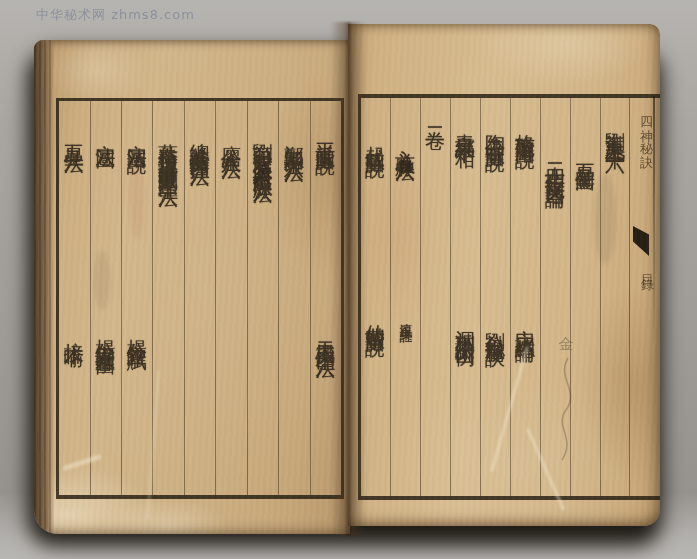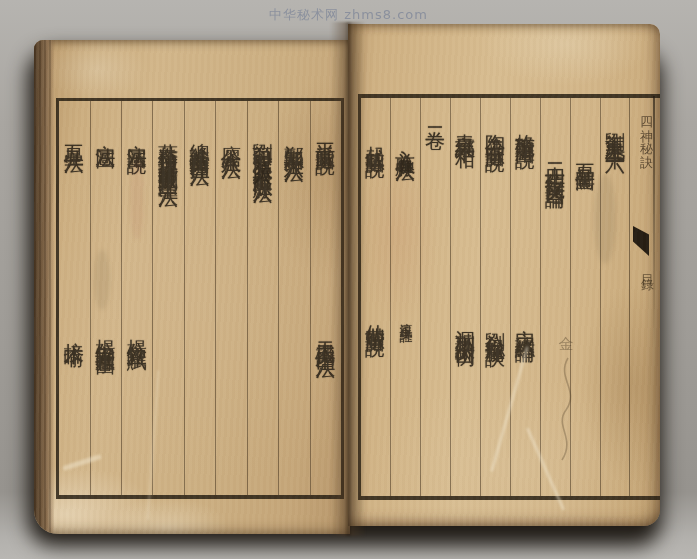--- a/index.html
+++ b/index.html
@@ -3,23 +3,23 @@
 <meta charset="utf-8">
 <style>
   html,body{margin:0;padding:0;background:#888;}
   .stage{
     position:relative;width:697px;height:559px;overflow:hidden;
     background:linear-gradient(180deg,#b6b4b0 0%,#a9a6a1 22%,#a09d98 55%,#96938e 88%,#b2b0ac 96%,#b9b7b3 100%);
     font-family:"DejaVu Serif","Liberation Serif",serif;
     --ink:#2e261b;
   }
   .watermark{
-    position:absolute;top:6px;left:0;right:0;text-align:center;
+    position:absolute;top:6px;left:0;right:0;text-align:left;
     font-family:"DejaVu Sans","Liberation Sans",sans-serif;
-    font-size:13px;letter-spacing:1px;color:var(--watermark,#848b9b);opacity:.85;z-index:6;
+    font-size:13px;letter-spacing:1px;color:var(--watermark,#848b9b);opacity:.85;z-index:6;padding-left:36px;
   }
   .book{position:absolute;left:34px;top:22px;width:626px;height:514px;}
   .book-shadow{
     position:absolute;left:-6px;top:28px;width:634px;height:496px;
     background:rgba(20,15,10,.92);border-radius:26px;filter:blur(10px);z-index:0;
   }
   .page{position:absolute;overflow:hidden;z-index:1;}
   .page-left{
     left:0;top:18px;width:316px;height:494px;border-radius:9px 0 0 24px;
     background:

